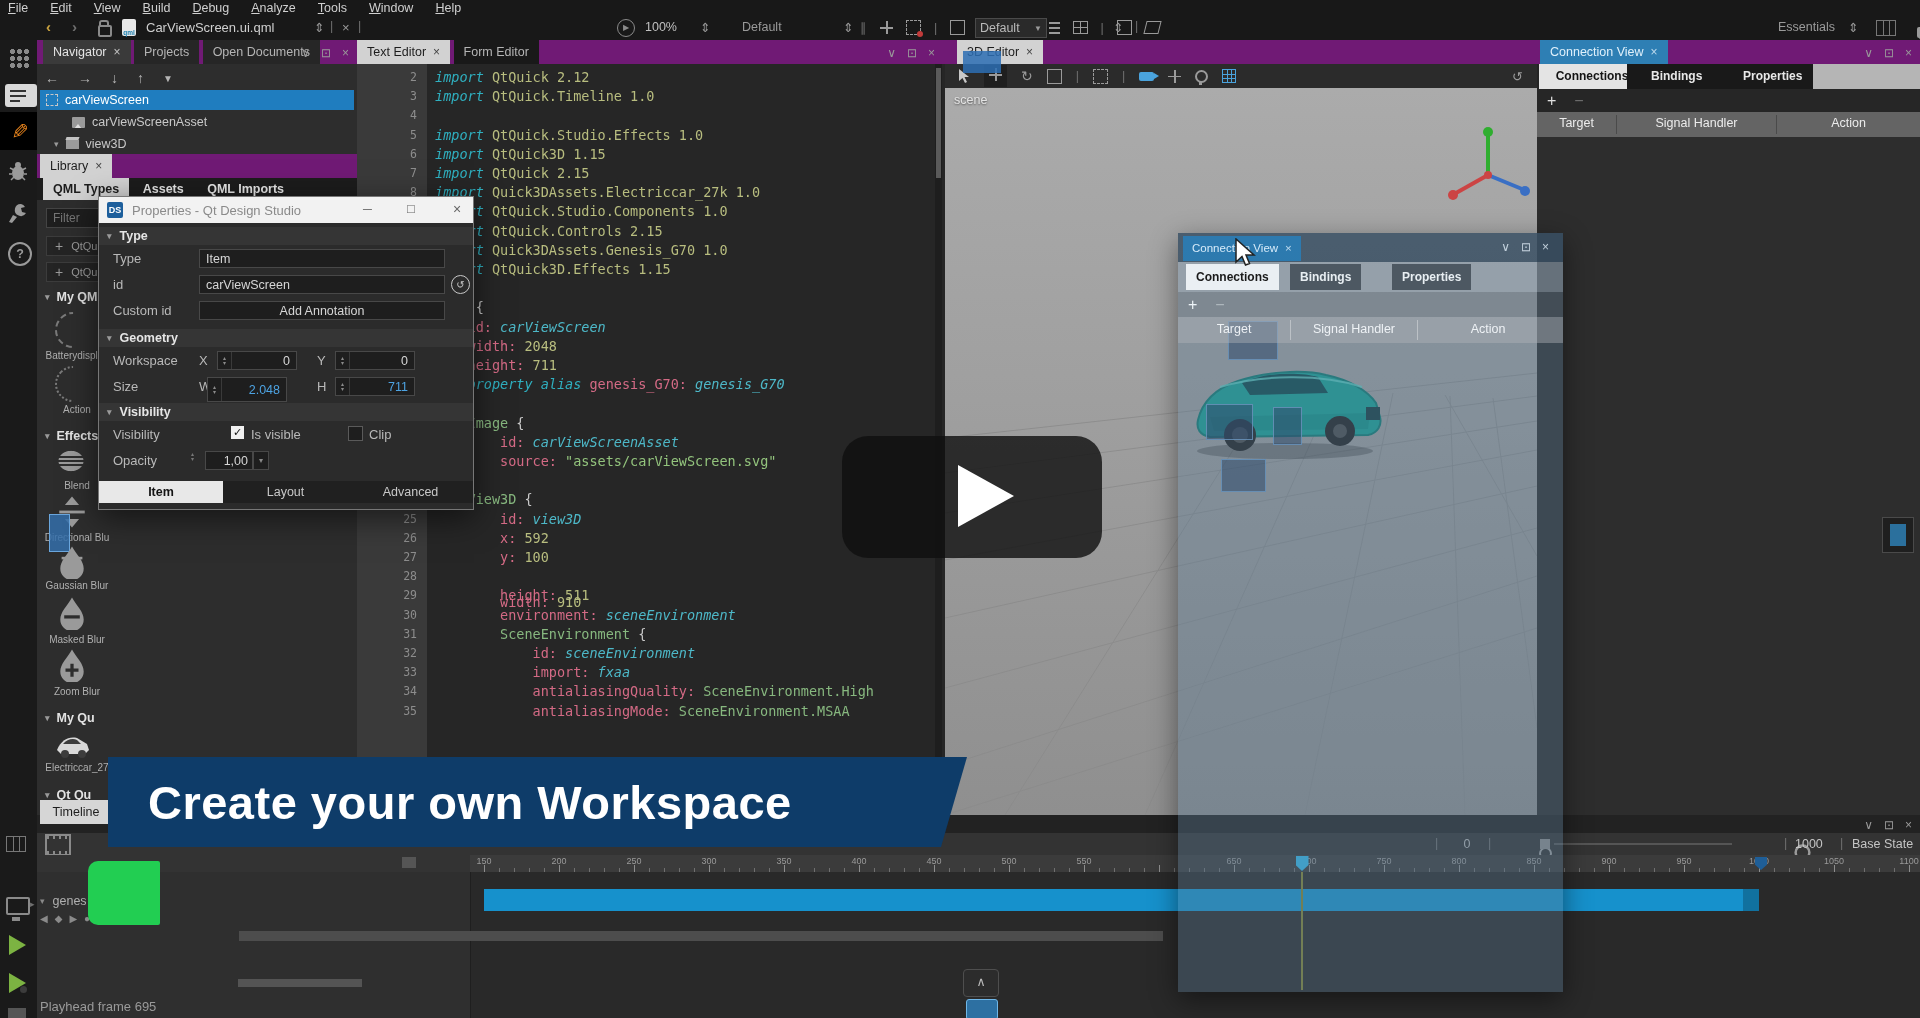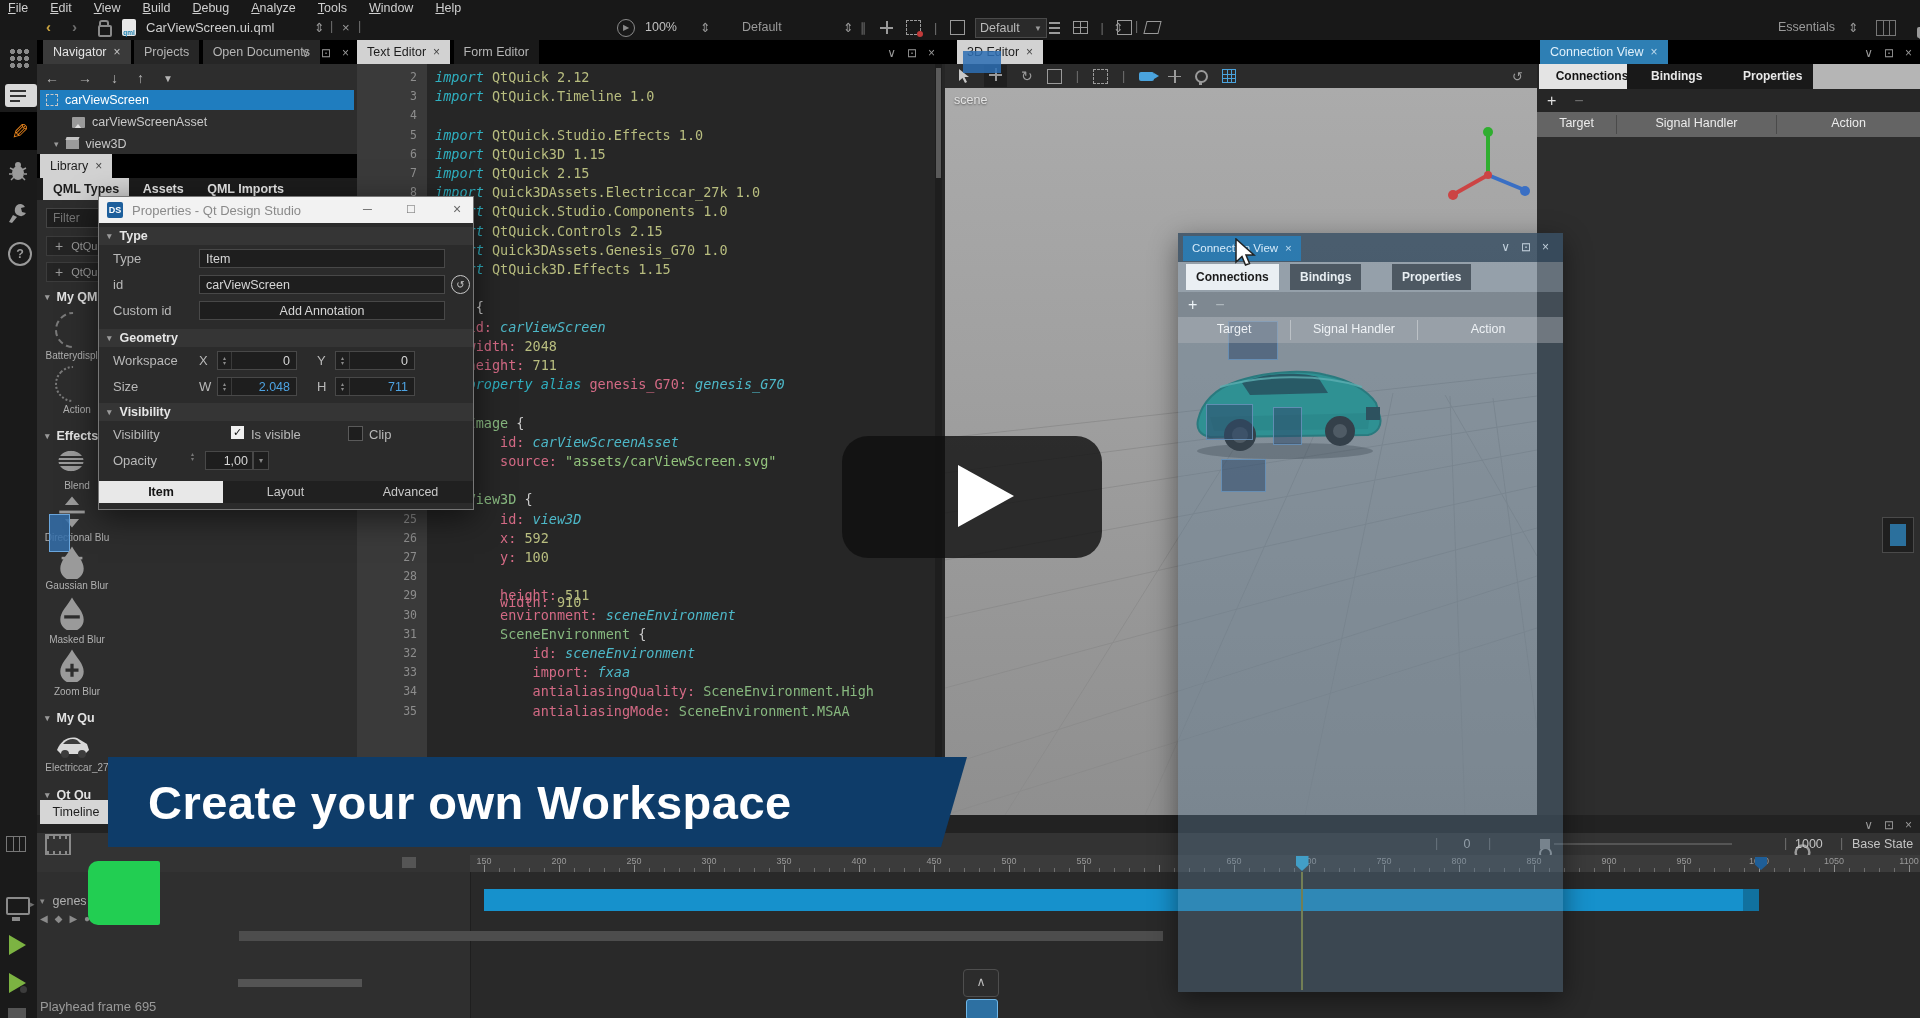--- a/index.html
+++ b/index.html
@@ -5,21 +5,21 @@
   html,body{margin:0;padding:0;background:#111}
   #app{position:relative;width:1920px;height:1018px;overflow:hidden;background:#262626;
        font-family:"Liberation Sans",sans-serif;color:#cccccc;font-size:12.5px}
   .a{position:absolute}
   .r{display:flex;align-items:center}
   .g{color:#9a9a9a}
   .dim{color:#6f6f6f}
   u{text-decoration:underline}
 
   
-  .strip{background:#000000}
+  .strip{background:#701a75}
   .tab{height:24px;line-height:24px;padding:0 10px;font-size:12.5px;display:inline-flex;align-items:center;gap:7px;color:#b5b5b5;background:#262626}
   .tab.on-dark{background:#3a3a3a;color:#e4e4e4}
   .tab.lite{background:#d2d2d2;color:#1d1d1d}
   .tab.blue{background:#2e7fb4;color:#dff0fb}
   .tab .x{font-size:12px;opacity:.8}
   .pctl{display:flex;gap:11px;color:#9a9a9a;font-size:12px;align-items:center}
 
   
   .ibox{width:13px;height:13px;border:1px solid #9a9a9a;display:inline-block;position:relative}
   .ibox.dash{border-style:dashed}
@@ -734,21 +734,21 @@
       <div class="fld a" style="left:236px;top:128px;width:80px;height:19px">
         <span class="spin">
             <span>▴</span>
             <span>▾</span>
           </span>
           <span class="num">0</span>
       </div>
 
       <span class="a plabel" style="left:14px;top:156px">Size</span>
       <span class="a plabel" style="left:100px;top:156px">W</span>
-      <div class="fld a" style="left:118px;top:154px;width:80px;height:19px">
+      <div class="fld a" style="left:108px;top:154px;width:80px;height:25px">
         <span class="spin">
             <span>▴</span>
             <span>▾</span>
           </span>
           <span class="num blue">2.048</span>
       </div>
       <span class="a plabel" style="left:218px;top:156px">H</span>
       <div class="fld a" style="left:236px;top:154px;width:80px;height:19px">
         <span class="spin">
             <span>▴</span>

